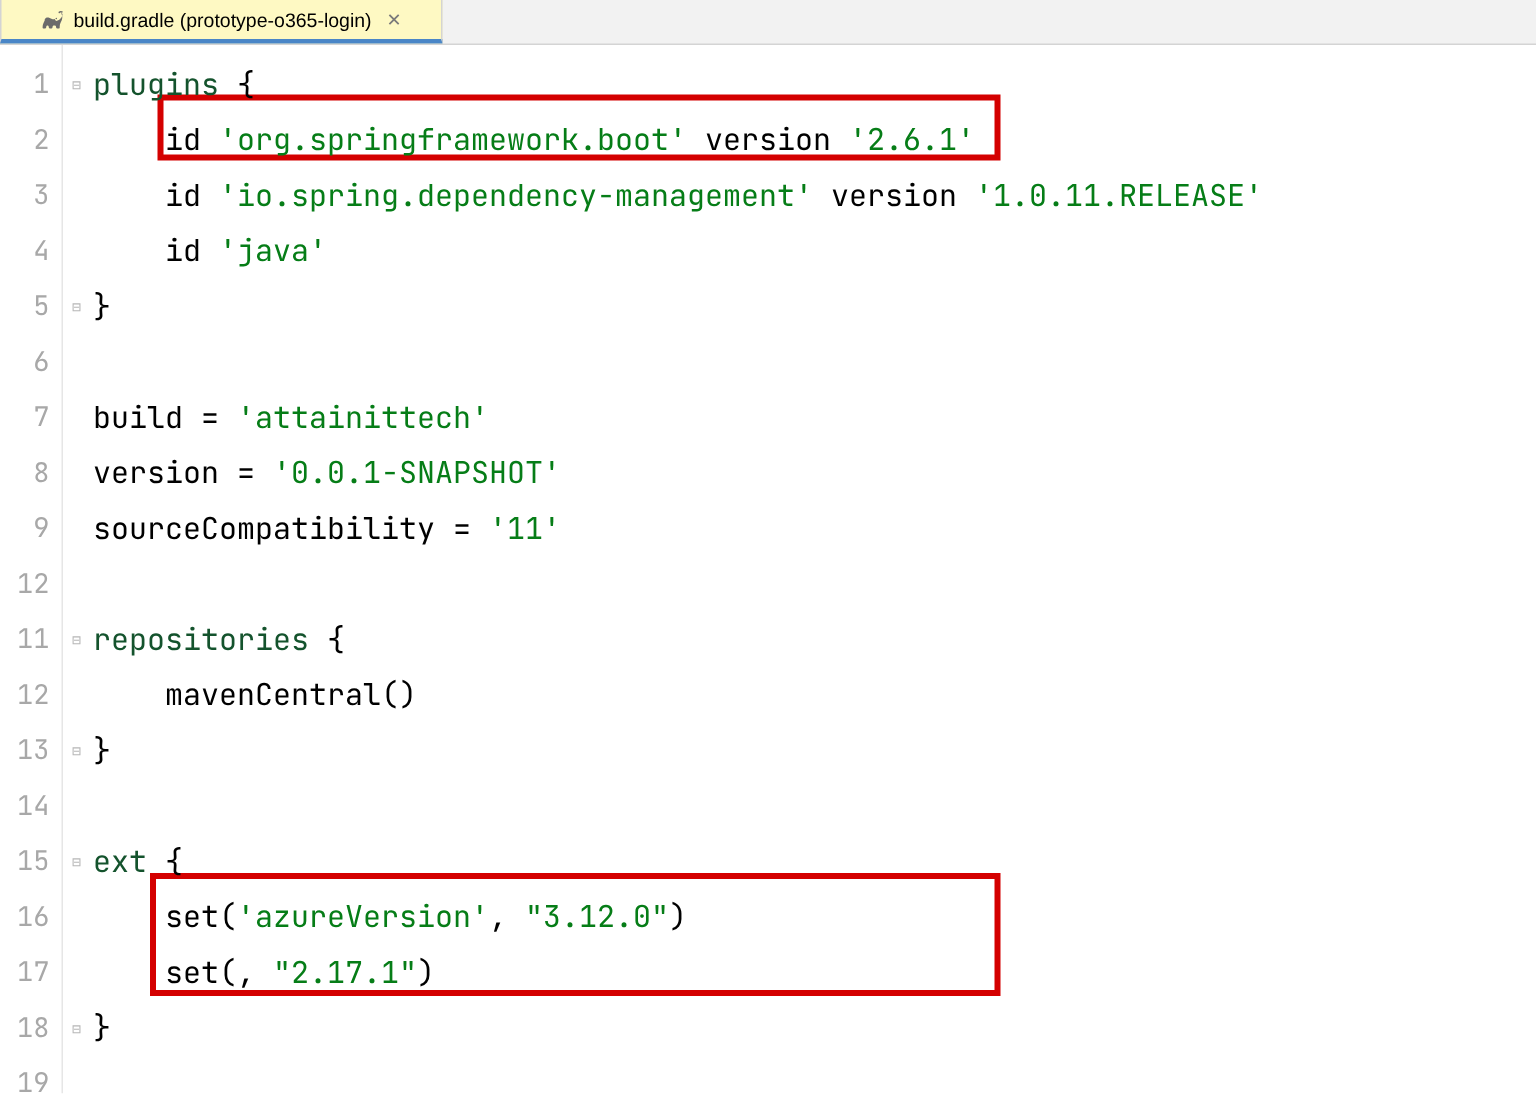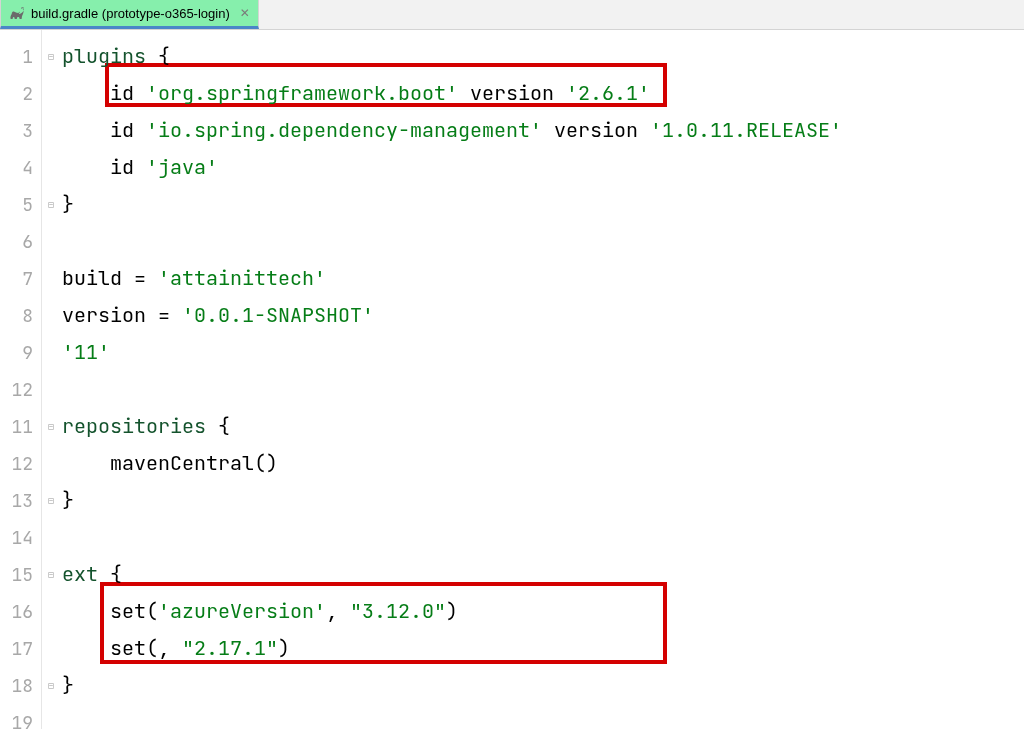--- a/index.html
+++ b/index.html
@@ -14,22 +14,22 @@
     height: 30px;
     background: #f2f2f2;
     border-bottom: 1px solid #d4d4d4;
     display: flex;
     align-items: flex-end;
   }
   .tab {
     display: flex;
     align-items: center;
     gap: 6px;
-    padding: 4px 8px;
-    background: #86efac;
+    padding: 4px 26px;
+    background: #fef9c3;
     border: 1px solid #d4d4d4;
     border-bottom: 3px solid #4a86c7;
     height: 30px;
     font-size: 13px;
     color: #000;
   }
   .tab .gradle-icon {
     width: 16px;
     height: 16px;
     display: inline-flex;
@@ -133,21 +133,21 @@
     <div class="highlight-box" style="top:552px;left:58px;width:567px;height:82px"></div>
 
     <div class="line"><span class="fold">⊟</span><span class="kw">plugins</span><span> {</span></div>
     <div class="line"><span>    id </span><span class="str">'org.springframework.boot'</span><span> version </span><span class="str">'2.6.1'</span></div>
     <div class="line"><span>    id </span><span class="str">'io.spring.dependency-management'</span><span> version </span><span class="str">'1.0.11.RELEASE'</span></div>
     <div class="line"><span>    id </span><span class="str">'java'</span></div>
     <div class="line"><span class="fold">⊟</span><span>}</span></div>
     <div class="line"></div>
     <div class="line"><span>build = </span><span class="str">'attainittech'</span></div>
     <div class="line"><span>version = </span><span class="str">'0.0.1-SNAPSHOT'</span></div>
-    <div class="line"><span class="str">'11'</span></div>
+    <div class="line"><span>sourceCompatibility = </span><span class="str">'11'</span></div>
     <div class="line"></div>
     <div class="line"><span class="fold">⊟</span><span class="kw">repositories</span><span> {</span></div>
     <div class="line"><span>    mavenCentral()</span></div>
     <div class="line"><span class="fold">⊟</span><span>}</span></div>
     <div class="line"></div>
     <div class="line"><span class="fold">⊟</span><span class="kw">ext</span><span> {</span></div>
     <div class="line"><span>    set(</span><span class="str">'azureVersion'</span><span>, </span><span class="str">"3.12.0"</span><span>)</span></div>
     <div class="line"><span>    set(</span><span>, </span><span class="str">"2.17.1"</span><span>)</span></div>
     <div class="line"><span class="fold">⊟</span><span>}</span></div>
     <div class="line"></div>

